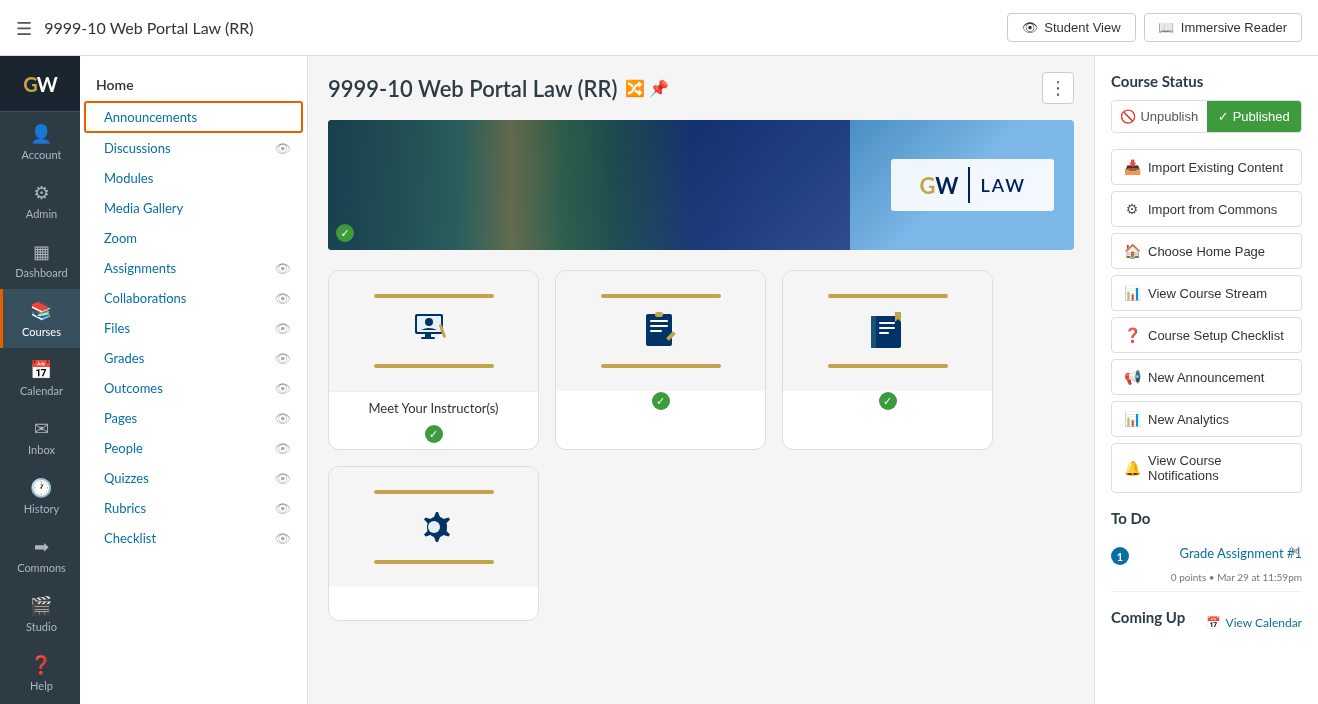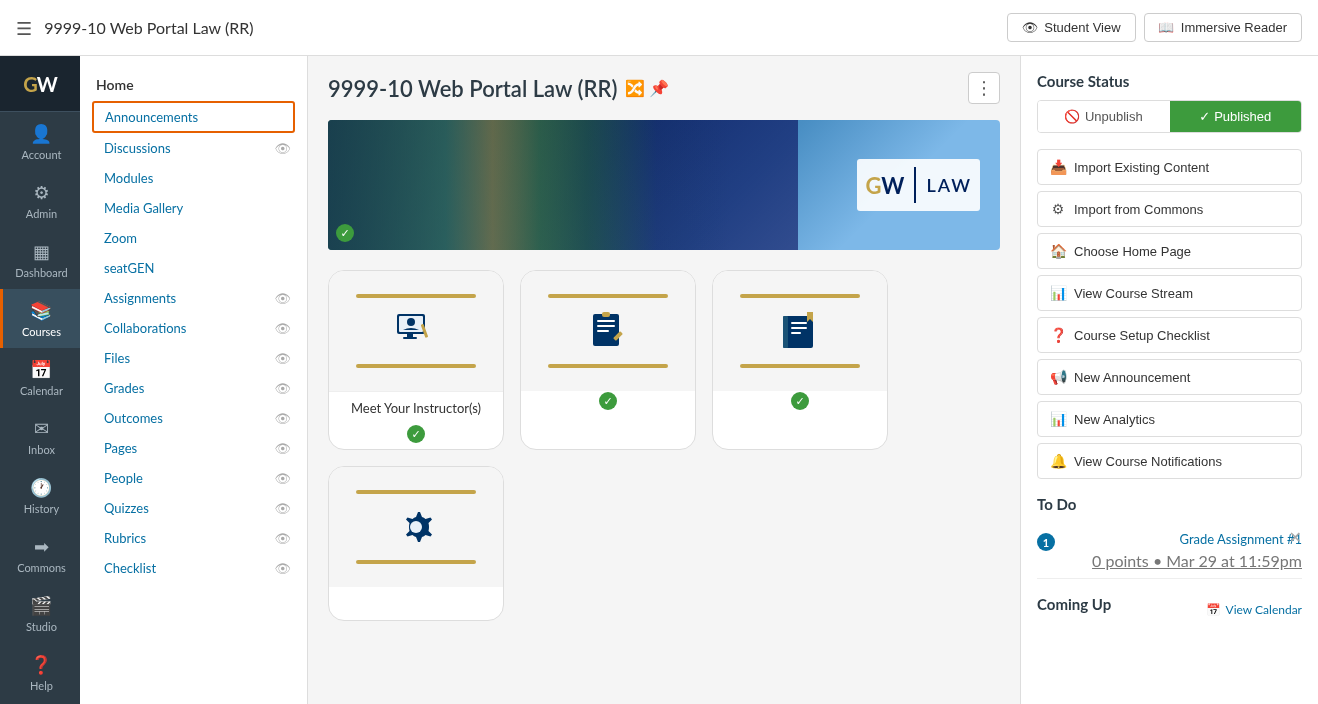--- a/index.html
+++ b/index.html
@@ -100,22 +100,22 @@
       justify-content: space-between;
       padding: 7px 16px 7px 24px;
       font-size: 13px;
       cursor: pointer;
       color: #0770a3;
     }
     .left-nav-item.active-item {
       border: 2px solid #e66000;
       border-radius: 3px;
       color: #0770a3;
-      margin: 0 12px;
-      padding: 6px 12px 6px 11px;
+      margin: 0 4px;
+      padding: 6px 12px 6px 18px;
     }
     .nav-eye { color: #aaa; font-size: 13px; }
 
     
     .main-content {
       flex: 1;
       overflow-y: auto;
       padding: 16px 20px;
     }
     .page-header {
@@ -149,36 +149,36 @@
       align-items: center;
       justify-content: flex-end;
     }
     .banner-overlay {
       position: absolute; inset: 0;
       background: linear-gradient(to right, rgba(20,50,80,0.7) 0%, transparent 60%);
     }
     .banner-logo {
       position: absolute; right: 20px; top: 50%; transform: translateY(-50%);
       display: flex; align-items: center; gap: 10px;
-      background: rgba(255,255,255,0.9); padding: 8px 8px; border-radius: 3px;
+      background: rgba(255,255,255,0.9); padding: 8px 28px; border-radius: 3px;
     }
     .banner-gw { font-size: 22px; font-weight: bold; color: #00205b; }
     .banner-divider { width: 2px; height: 36px; background: #00205b; }
     .banner-law { font-size: 18px; font-weight: 600; color: #00205b; letter-spacing: 2px; }
 
     
     .modules-grid {
       display: flex;
       gap: 16px;
       flex-wrap: wrap;
     }
     .module-card {
-      width: 176px;
+      width: 211px;
       border: 1px solid #ddd;
-      border-radius: 16px;
+      border-radius: 11px;
       background: #fff;
       overflow: hidden;
       cursor: pointer;
     }
     .module-card-img {
       height: 120px;
       background: #f5f5f5;
       display: flex;
       align-items: center;
       justify-content: center;
@@ -196,21 +196,21 @@
     .module-card-label {
       padding: 8px 10px;
       font-size: 13px;
       color: #333;
       text-align: center;
       border-top: 1px solid #eee;
     }
 
     
     .right-panel {
-      width: 298px;
+      width: 224px;
       flex-shrink: 0;
       background: #fff;
       border-left: 1px solid #ddd;
       overflow-y: auto;
       padding: 16px;
     }
     .section-title { font-size: 15px; font-weight: 700; color: #2d3b45; margin-bottom: 10px; }
 
     
     .status-btns { display: flex; gap: 0; margin-bottom: 16px; border: 1px solid #ddd; border-radius: 4px; overflow: hidden; }
@@ -243,21 +243,21 @@
       position: relative;
     }
     .todo-badge {
       background: #0770a3; color: #fff;
       border-radius: 50%; width: 18px; height: 18px;
       display: flex; align-items: center; justify-content: center;
       font-size: 11px; font-weight: bold; flex-shrink: 0; margin-top: 2px;
     }
     .todo-content { flex: 1; text-align: right; }
     .todo-title { color: #0770a3; font-size: 13px; }
-    .todo-meta { font-size: 16px; color: #777; margin-top: 4px; text-decoration: underline; }
+    .todo-meta { font-size: 10px; color: #777; margin-top: 10px; }
     .todo-close { position: absolute; right: 0; top: 4px; cursor: pointer; color: #aaa; font-size: 16px; }
 
     
     .coming-up { margin-top: 16px; text-align: center; }
     .coming-up-header { display: flex; align-items: center; justify-content: space-between; margin-bottom: 8px; }
     .view-calendar { color: #0770a3; font-size: 12px; cursor: pointer; display: flex; align-items: center; gap: 4px; }
 
     
     .banner-trees {
       position: absolute; left: 0; top: 0; width: 70%; height: 100%;
@@ -355,23 +355,20 @@
     <div class="left-nav-item">
       <span>Modules</span>
     </div>
     <div class="left-nav-item">
       <span>Media Gallery</span>
     </div>
     <div class="left-nav-item">
       <span>Zoom</span>
     </div>
     <div class="left-nav-item">
-      <span>seatGEN</span>
-    </div>
-    <div class="left-nav-item">
       <span>Assignments</span>
       <span class="nav-eye">👁</span>
     </div>
     <div class="left-nav-item">
       <span>Collaborations</span>
       <span class="nav-eye">👁</span>
     </div>
     <div class="left-nav-item">
       <span>Files</span>
       <span class="nav-eye">👁</span>

